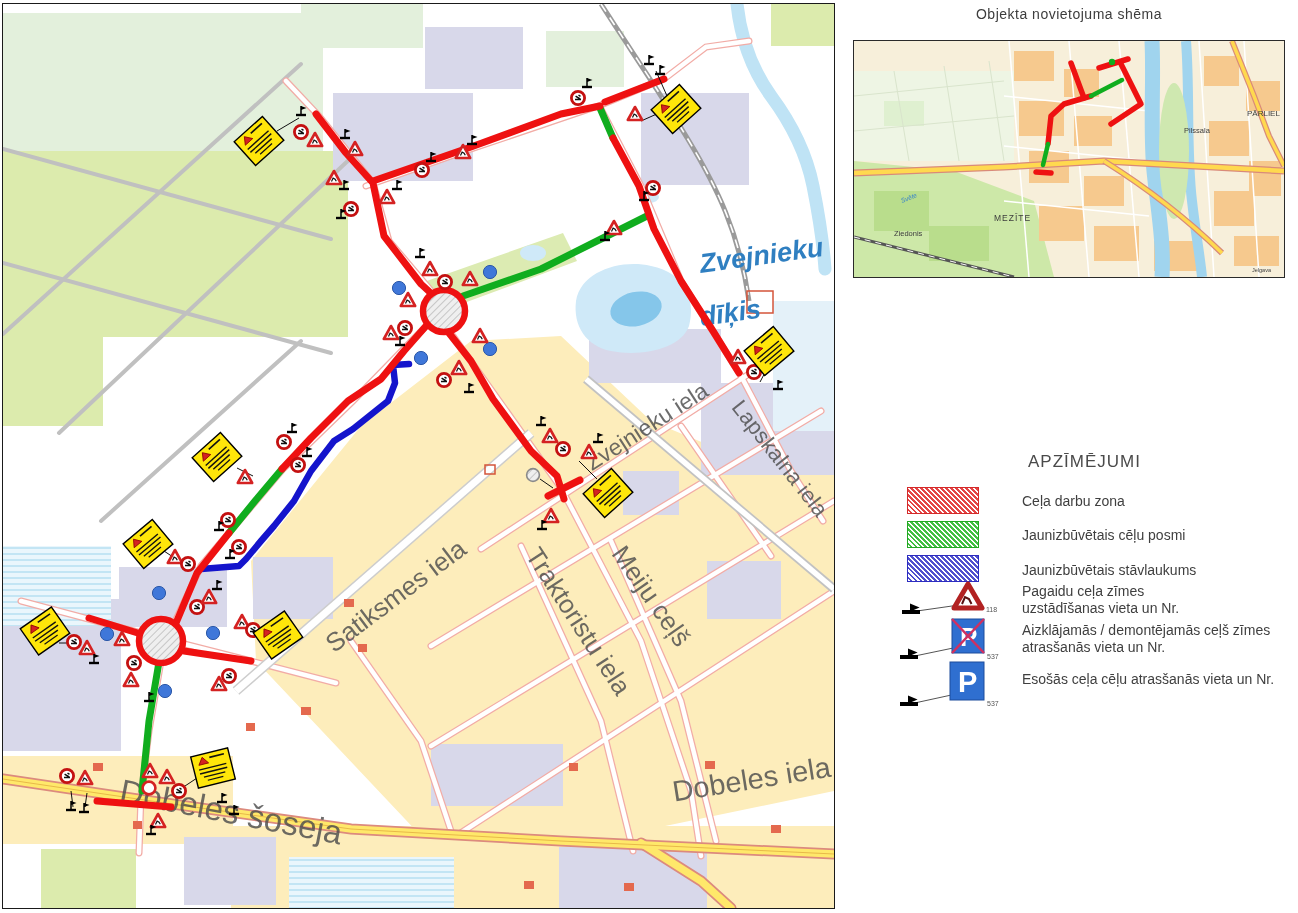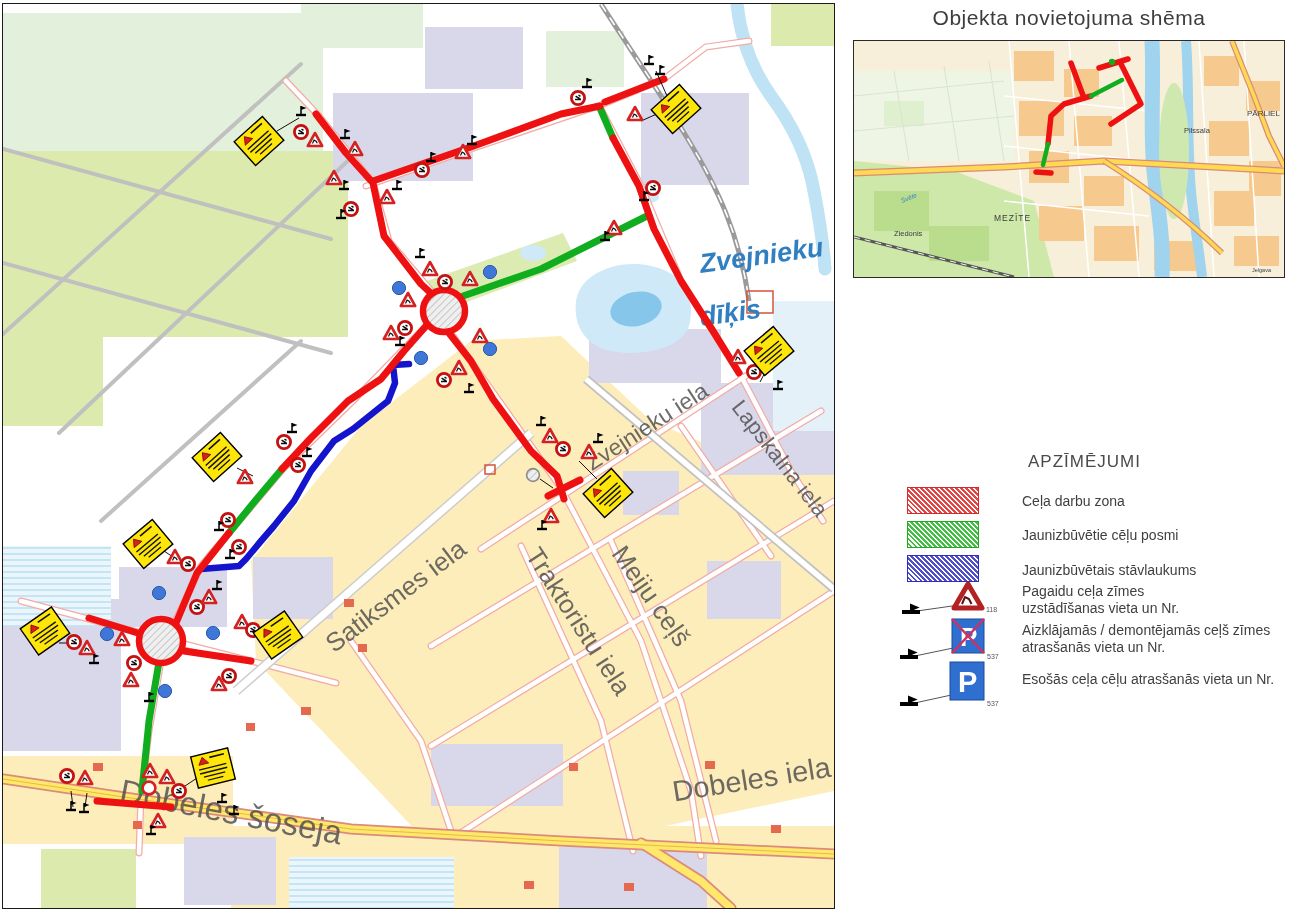--- a/index.html
+++ b/index.html
@@ -1,19 +1,19 @@
 <!DOCTYPE html>
 <html><head>
 <meta charset="utf-8">
 <style>
   html,body{margin:0;padding:0;background:#ffffff;font-family:"Liberation Sans",sans-serif;}
   #stage{position:relative;width:1298px;height:913px;background:#fff;overflow:hidden;}
   #mainmap{position:absolute;left:2px;top:3px;width:831px;height:904px;border:1px solid #1a1a1a;background:#fff;}
   #inset{position:absolute;left:853px;top:40px;width:430px;height:236px;border:1px solid #2a2a2a;background:#3b82f6;}
-  .panel-title{position:absolute;left:840px;top:6px;width:458px;text-align:center;font-size:21px;color:#3d3d3d;letter-spacing:.5px;}
+  .panel-title{position:absolute;left:840px;top:6px;width:458px;text-align:center;font-size:14px;color:#3d3d3d;letter-spacing:.5px;}
   .legend-title{position:absolute;left:1028px;top:452px;font-size:17px;color:#4a4a4a;letter-spacing:1px;}
   .swatch{position:absolute;left:907px;width:72px;height:27px;box-sizing:border-box;}
   .sw-red{border:1px solid #d42a2a;background:repeating-linear-gradient(45deg,#ffffff 0 1.5px,rgba(225,48,48,.9) 1.5px 3.5px);}
   .sw-green{border:1px solid #22a822;background:repeating-linear-gradient(45deg,#ffffff 0 1.5px,rgba(46,184,46,.9) 1.5px 3.5px);}
   .sw-blue{border:1px solid #2c2cc0;background:repeating-linear-gradient(45deg,#ffffff 0 1.5px,rgba(60,60,200,.9) 1.5px 3.5px);}
   .leg-label{position:absolute;left:1022px;font-size:14px;color:#3f3f3f;line-height:17px;width:270px;}
   .leg-sign{position:absolute;left:896px;}
   
   .rd-pink{stroke:#f2aca6;stroke-width:7;fill:none;stroke-linecap:round;}
   .rd-pink-in{stroke:#ffffff;stroke-width:4.5;fill:none;stroke-linecap:round;}
@@ -441,21 +441,21 @@
       </g>
     </svg>
   </div>
 
   <div class="legend-title">APZĪMĒJUMI</div>
 
   <div class="swatch sw-red" style="top:487px"></div>
   <div class="leg-label" style="top:493px">Ceļa darbu zona</div>
 
   <div class="swatch sw-green" style="top:521px"></div>
-  <div class="leg-label" style="top:527px">Jaunizbūvētie cēļu posmi</div>
+  <div class="leg-label" style="top:527px">Jaunizbūvētais cēļu posmi</div>
 
   <div class="swatch sw-blue" style="top:555px"></div>
   <div class="leg-label" style="top:562px">Jaunizbūvētais stāvlaukums</div>
 
   <div class="leg-sign" style="top:578px">
     <svg width="120" height="42" viewBox="0 0 120 42">
       <path d="M14,34 L70,26" stroke="#555" stroke-width="1" fill="none"></path>
       <path d="M6,34 h18" stroke="#000" stroke-width="4"></path>
       <path d="M15,34 v-7 l6,2.5 l-6,2.5" stroke="#000" stroke-width="2" fill="#000"></path>
       <path d="M72,6 L86,30 L58,30 Z" fill="#fff" stroke="#b22222" stroke-width="5" stroke-linejoin="round"></path>

